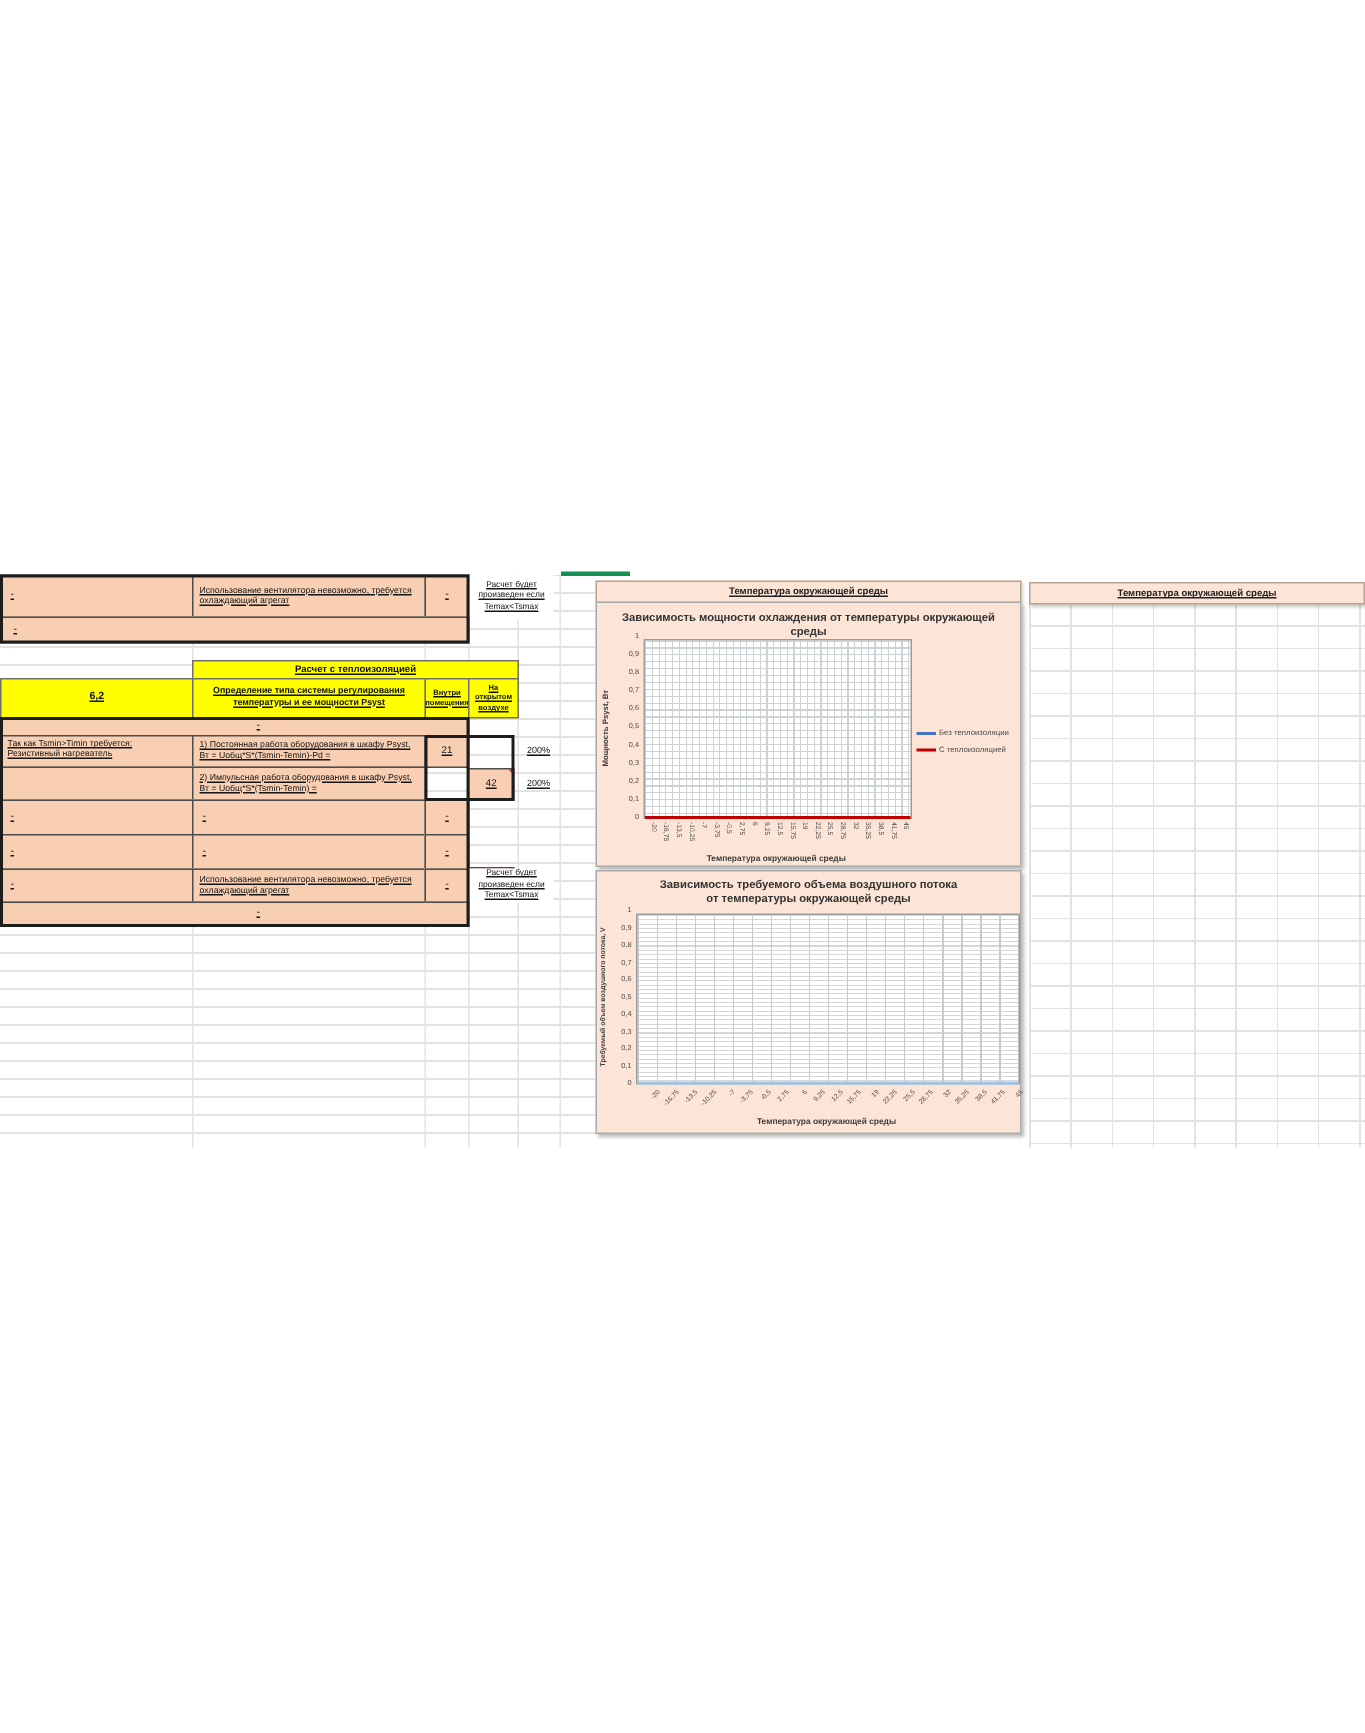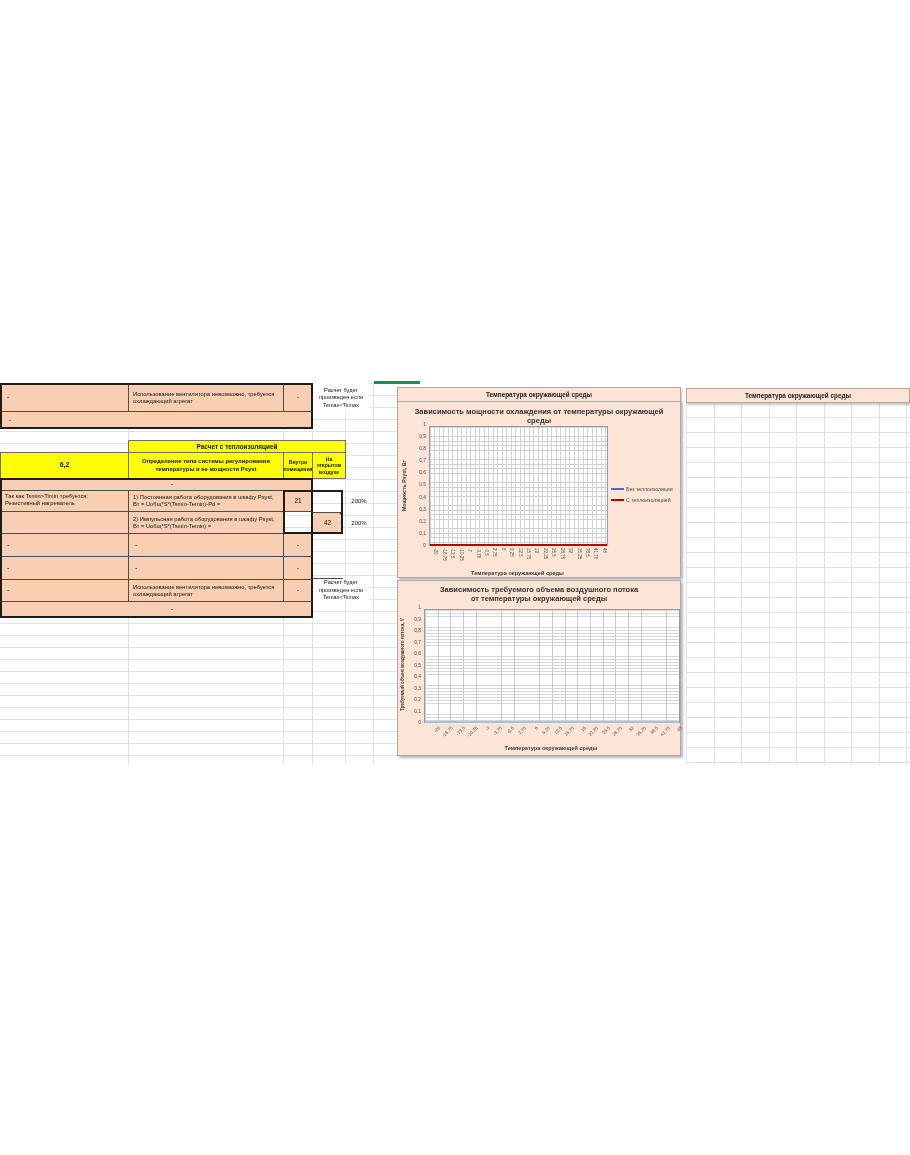--- a/index.html
+++ b/index.html
@@ -1,18 +1,18 @@
 <!DOCTYPE html>
 <html><head>
 <meta charset="utf-8">
 <style>
   html,body{margin:0;padding:0;background:#fff;}
   body{font-family:"Liberation Sans","DejaVu Sans",sans-serif;}
   #sheet{position:relative;width:910px;height:1155px;background:#fff;overflow:hidden;}
-  .abs{position:absolute;box-sizing:border-box;}
+  .abs{position:absolute;box-sizing:border-box;text-decoration:underline;}
   
   .vline{position:absolute;top:0;bottom:0;width:1px;background:#e2e2e2;}
   
   .cell{background:#f8cfb3;border:1px solid #4d4d4d;font-size:5.8px;color:#141414;
         display:flex;align-items:center;line-height:1.2;z-index:2;}
   .cell.center{justify-content:center;text-align:center;}
   .cell.left{padding:1px 4px;text-align:left;}
   .dash{font-size:7px;}
   .num{font-size:6.5px;position:relative;}
   .white-note{background:#fff;font-size:5.6px;color:#141414;text-align:center;

